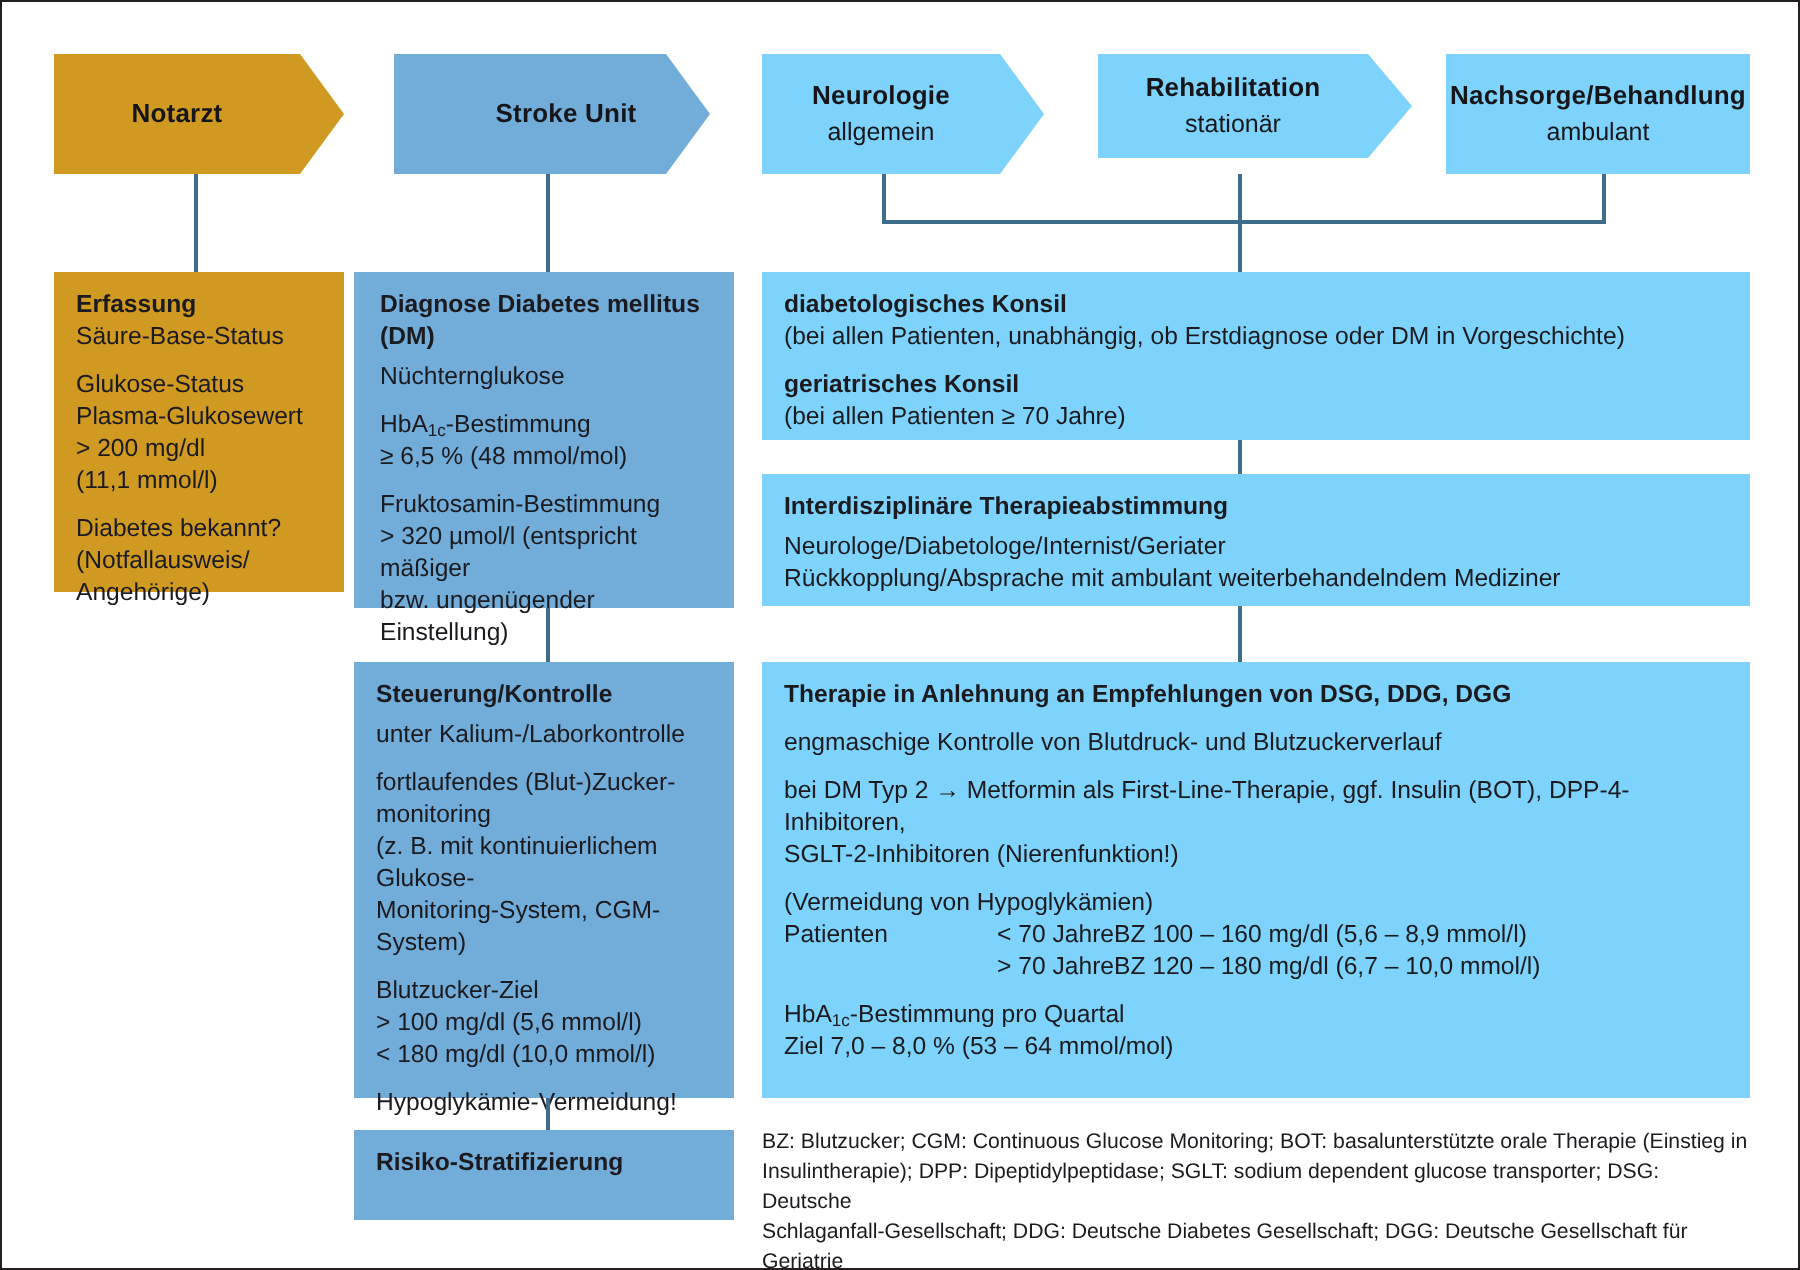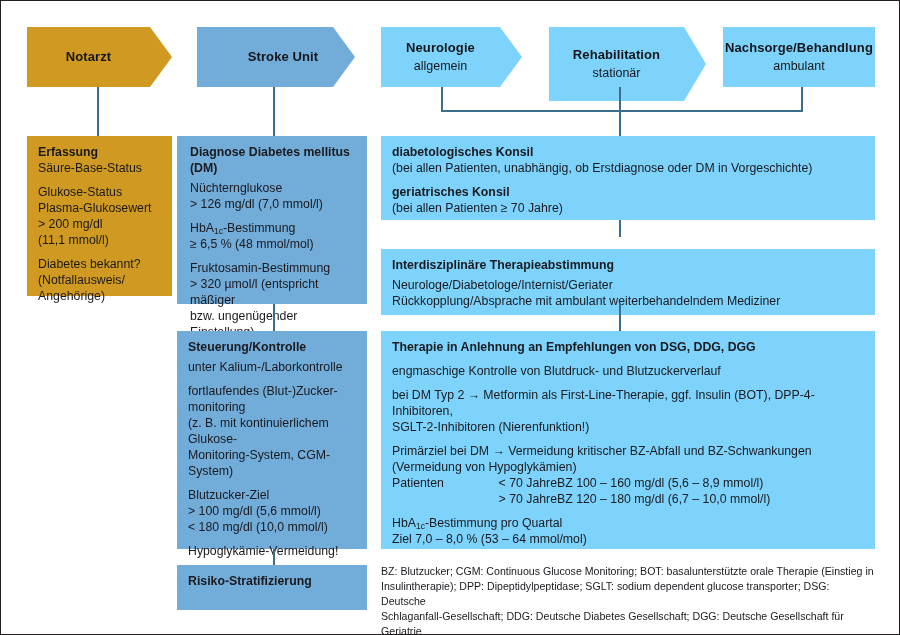--- a/index.html
+++ b/index.html
@@ -80,21 +80,21 @@
 
   <div class="chev arrow c-blue" style="left:196px; top:26px; width:158px; height:60px;">
     <span class="t1">Stroke Unit</span>
   </div>
 
   <div class="chev arrow c-teal" style="left:380px; top:26px; width:141px; height:60px;">
     <span class="t1">Neurologie</span>
     <span class="t2">allgemein</span>
   </div>
 
-  <div class="chev arrow c-teal" style="left:548px; top:26px; width:157px; height:74px;">
+  <div class="chev arrow c-teal" style="left:548px; top:26px; width:157px; height:52px;">
     <span class="t1">Rehabilitation</span>
     <span class="t2">stationär</span>
   </div>
 
   <div class="chev c-teal" style="left:722px; top:26px; width:152px; height:60px;">
     <span class="t1">Nachsorge/Behandlung</span>
     <span class="t2">ambulant</span>
   </div>
 
   <div class="vline" style="left:96px;  top:86px; height:49px;"></div>
@@ -117,41 +117,40 @@
     <div class="gap"></div>
     <div class="ln">Diabetes bekannt?</div>
     <div class="ln">(Notfallausweis/</div>
     <div class="ln">Angehörige)</div>
   </div>
 
   <div class="panel c-blue" style="left:176px; top:135px; width:190px; height:168px;padding-left:13px;">
     <div class="hd">Diagnose Diabetes mellitus (DM)</div>
     <div class="gap-sm"></div>
     <div class="ln">Nüchternglukose</div>
-    <div class="ln">&gt; 126 mg/dl (7,0 mmol/l)</div>
     <div class="gap"></div>
     <div class="ln"><span>HbA</span><sub>1c</sub><span>-Bestimmung</span></div>
     <div class="ln">≥ 6,5 % (48 mmol/mol)</div>
     <div class="gap"></div>
     <div class="ln">Fruktosamin-Bestimmung</div>
     <div class="ln">&gt; 320 µmol/l (entspricht mäßiger</div>
     <div class="ln">bzw. ungenügender Einstellung)</div>
   </div>
 
   <div class="panel c-teal" style="left:380px; top:135px; width:494px; height:84px;">
     <div class="hd">diabetologisches Konsil</div>
     <div class="ln">(bei allen Patienten, unabhängig, ob Erstdiagnose oder DM in Vorgeschichte)</div>
     <div class="gap"></div>
     <div class="hd">geriatrisches Konsil</div>
     <div class="ln">(bei allen Patienten ≥ 70 Jahre)</div>
   </div>
 
   <div class="vline" style="left:618px; top:219px; height:17px;"></div>
 
-  <div class="panel c-teal" style="left:380px; top:236px; width:494px; height:66px;margin-top:12px;">
+  <div class="panel c-teal" style="left:380px; top:236px; width:494px; height:66px;">
     <div class="hd">Interdisziplinäre Therapieabstimmung</div>
     <div class="gap-sm"></div>
     <div class="ln">Neurologe/Diabetologe/Internist/Geriater</div>
     <div class="ln">Rückkopplung/Absprache mit ambulant weiterbehandelndem Mediziner</div>
   </div>
 
   <div class="vline" style="left:272px; top:303px; height:27px;"></div>
   <div class="vline" style="left:618px; top:302px; height:28px;"></div>
 
   <div class="panel c-blue" style="left:176px; top:330px; width:190px; height:218px;">
@@ -172,21 +171,20 @@
   </div>
 
   <div class="panel c-teal" style="left:380px; top:330px; width:494px; height:218px;">
     <div class="hd">Therapie in Anlehnung an Empfehlungen von DSG, DDG, DGG</div>
     <div class="gap"></div>
     <div class="ln">engmaschige Kontrolle von Blutdruck- und Blutzuckerverlauf</div>
     <div class="gap"></div>
     <div class="ln">bei DM Typ 2 → Metformin als First-Line-Therapie, ggf. Insulin (BOT), DPP-4-Inhibitoren,</div>
     <div class="ln">SGLT-2-Inhibitoren (Nierenfunktion!)</div>
     <div class="gap"></div>
-    <div class="ln">Primärziel bei DM → Vermeidung kritischer BZ-Abfall und BZ-Schwankungen</div>
     <div class="ln">(Vermeidung von Hypoglykämien)</div>
 
     <div class="ptab">
       <span class="cA">Patienten</span>
       <span class="cB">&lt; 70 Jahre</span>
       <span class="cC">BZ  100 – 160 mg/dl (5,6 – 8,9 mmol/l)</span>
     </div>
     <div class="ptab">
       <span class="cA"></span>
       <span class="cB">&gt; 70 Jahre</span>

